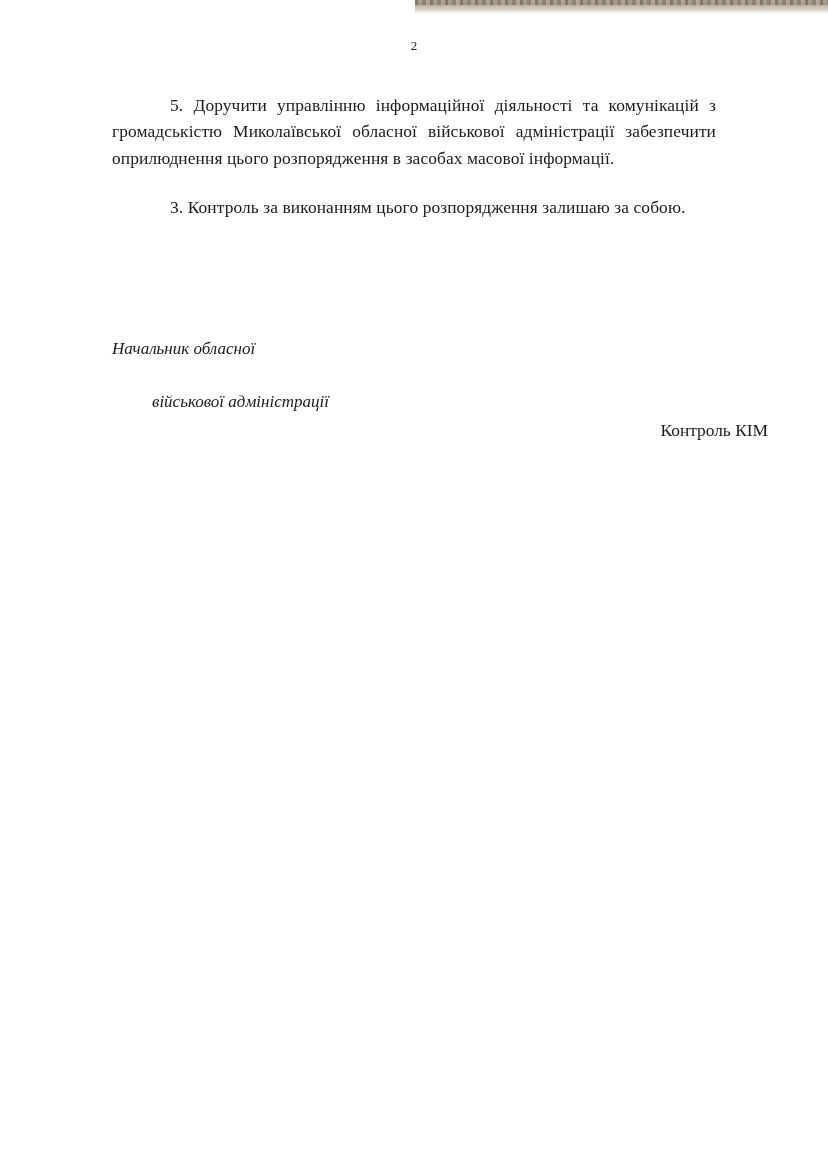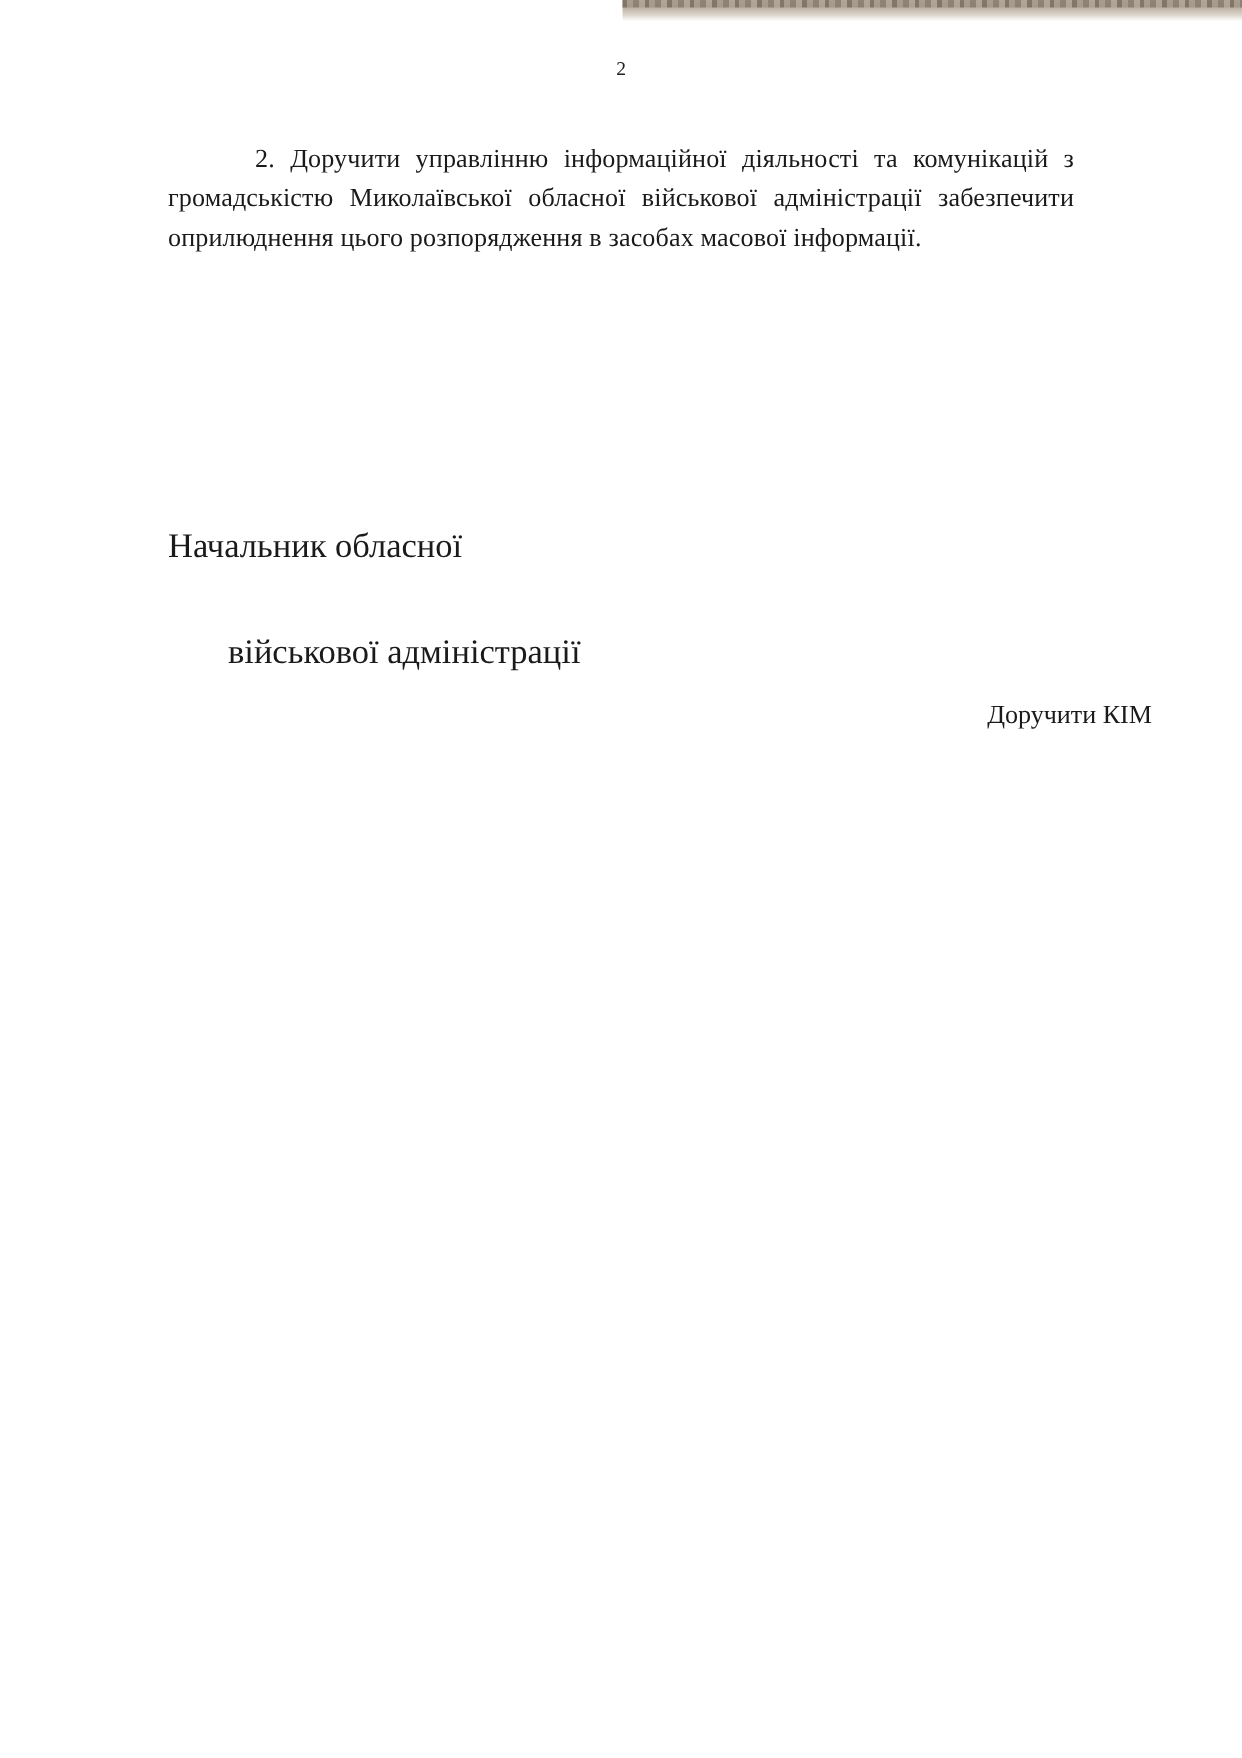--- a/index.html
+++ b/index.html
@@ -84,24 +84,25 @@
   .signature-block {
     position: absolute;
     top: 310px;
     left: 112px;
     width: 660px;
     display: flex;
     justify-content: space-between;
     align-items: flex-end;
   }
   .sig-left {
-    font-size: 23px;
+    font-size: 17px;
     line-height: 1.55;
     text-align: left;
     white-space: pre-line;
+    font-style: italic;
   }
   .sig-left .l1 { display: block; }
   .sig-left .l2 { display: block; margin-left: 40px; }
   .sig-right {
     font-size: 17.4px;
     padding-bottom: 1px;
     padding-right: 4px;
     white-space: nowrap;
   }
 </style>
@@ -109,28 +110,29 @@
 <body>
 
 <div class="page">
 
   <div class="scan-edge"></div>
 
   <div class="page-number">2</div>
 
   <div class="body-area">
 
-    <p class="para justify-all">2. Доручити управлінню інформаційної діяльності та комунікацій з громадськістю Миколаївської обласної військової адміністрації забезпечити оприлюднення цього розпорядження в засобах масової інформації.</p>
+    <p class="para justify-all">5. Доручити управлінню інформаційної діяльності та комунікацій з громадськістю Миколаївської обласної військової адміністрації забезпечити оприлюднення цього розпорядження в засобах масової інформації.</p>
 
     <div class="spacer-1"></div>
 
+    <p class="para no-justify">3. Контроль за виконанням цього розпорядження залишаю за собою.</p>
 
   </div>
 
   <div class="signature-block">
     <div class="sig-left">
       <span class="l1">Начальник обласної</span>
       <span class="l2">військової адміністрації</span>
     </div>
-    <div class="sig-right">Доручити КІМ</div>
+    <div class="sig-right">Контроль КІМ</div>
   </div>
 
 </div>
 
 </body></html>

